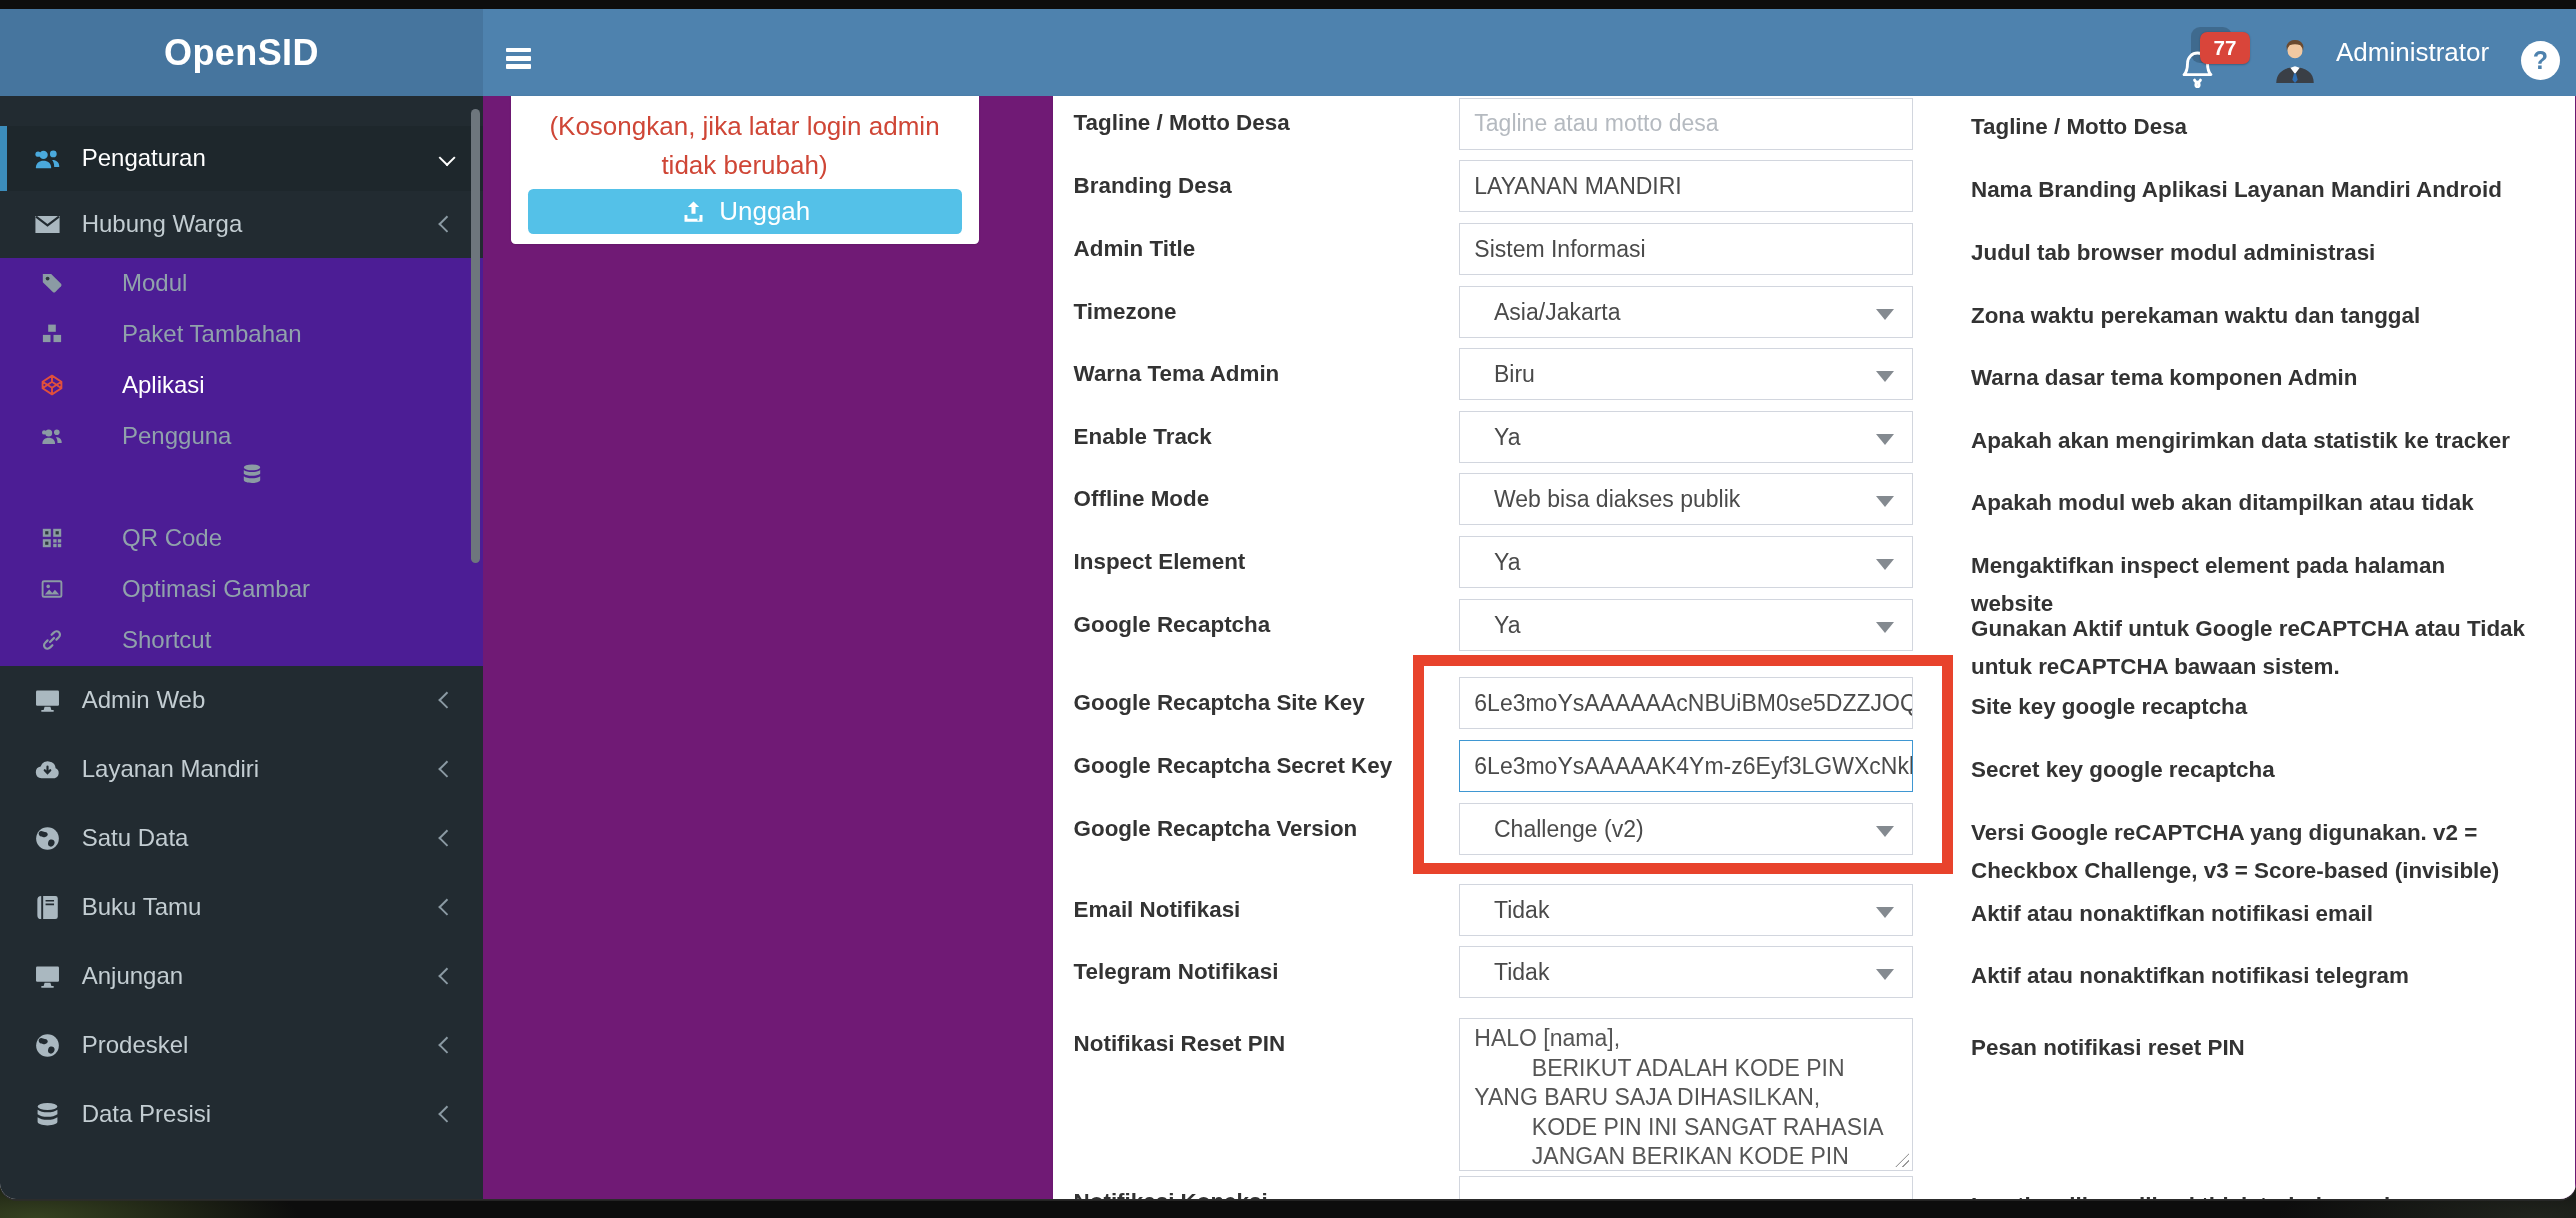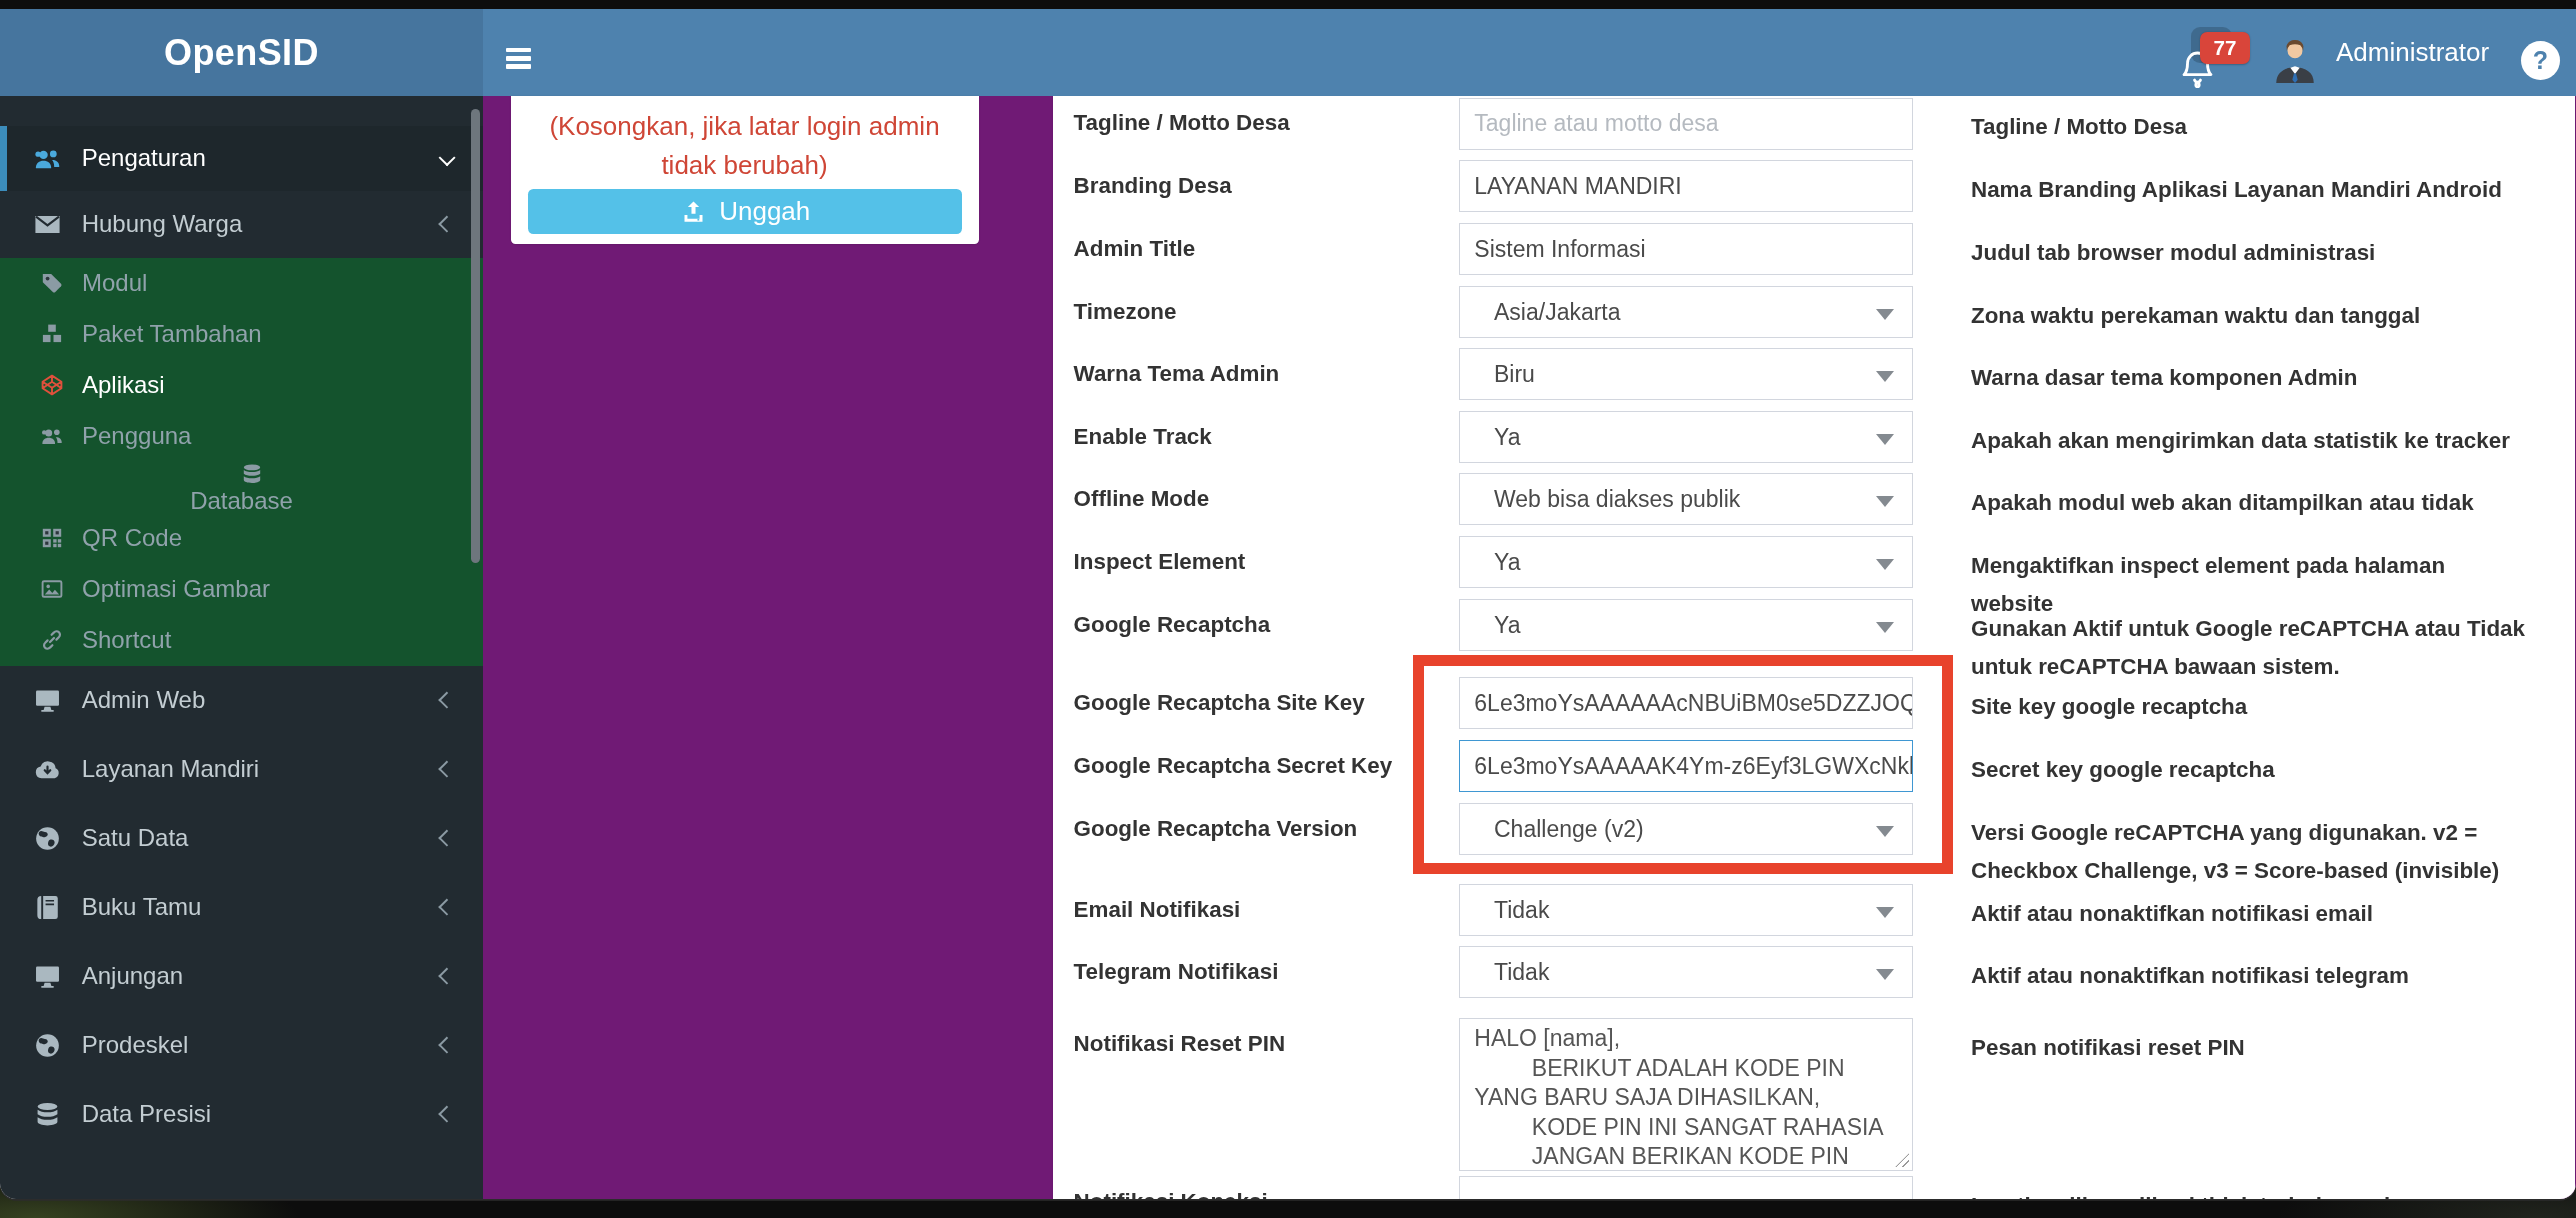--- a/index.html
+++ b/index.html
@@ -38,21 +38,21 @@
   .uname { position:absolute; left:2336px; top:0; height:87px; display:flex; align-items:center; color:#fff; font-size:26px; }
   .help {
     position:absolute; left:2521px; top:32px; width:39px; height:39px; border-radius:50%; background:#fff;
     color:#4e82ae; font-weight:bold; font-size:25px; display:flex; align-items:center; justify-content:center;
   }
   
   .sidebar { position:absolute; left:0; top:87px; width:483px; height:1103px; background:#222b31; padding-top:29.5px; }
   .s-item { position:relative; display:flex; align-items:center; color:#c3cdd2; font-size:24px; cursor:pointer; }
   .s-item .ic { width:30px; height:30px; margin:0 19.7px 0 32px; display:flex; align-items:center; justify-content:center; color:#aab8c0; flex:none; }
   .s-item .ic svg { width:29px; height:29px; }
-  .s-item.sub { background:#14532d; color:#90a2ab; }
+  .s-item.sub { background:#4c1d95; color:#90a2ab;gap:40px; }
   .s-item.sub .ic { width:25px; height:25px; margin:0 18px 0 39px; color:#8b9ba4; }
   .s-item.sub .ic svg { width:24px; height:24px; }
   .s-item.open { background:#1e272c; color:#fff; }
   .s-item.open::before { content:""; position:absolute; left:0; top:0; bottom:0; width:7.2px; background:#3c8dbc; }
   .s-item.active { color:#fff; }
   .chev { position:absolute; right:30px; width:11.6px; height:11.6px; border-left:2.7px solid #8b9aa3; border-bottom:2.7px solid #8b9aa3; }
   .chev.left { transform:rotate(45deg); }
   .chev.down { transform:rotate(-45deg); border-color:#fff; }
   .sb-thumb { position:absolute; left:471px; top:100px; width:9px; height:454px; background:#6e767d; border-radius:4.5px; }
   

